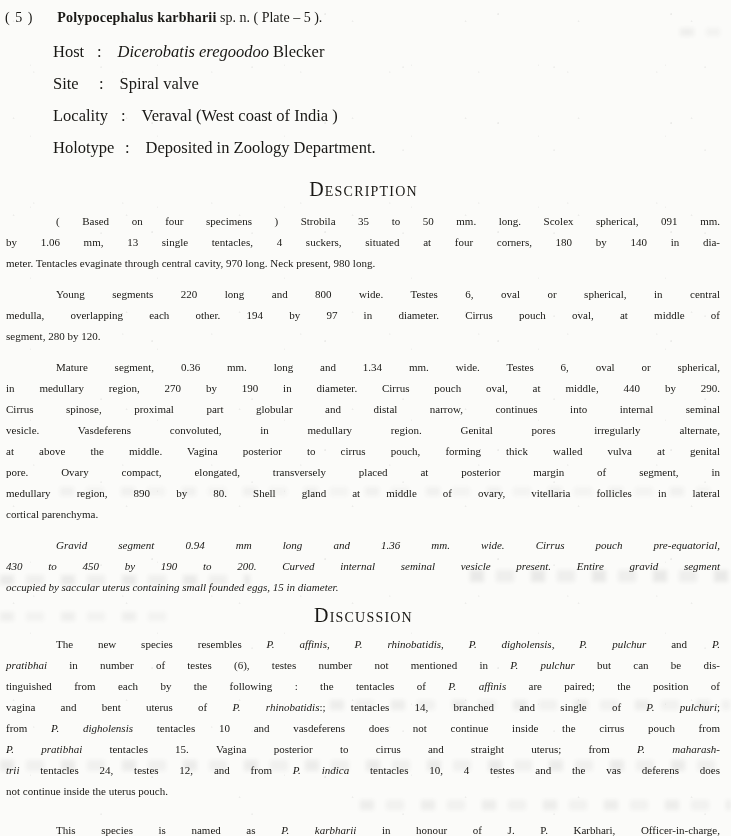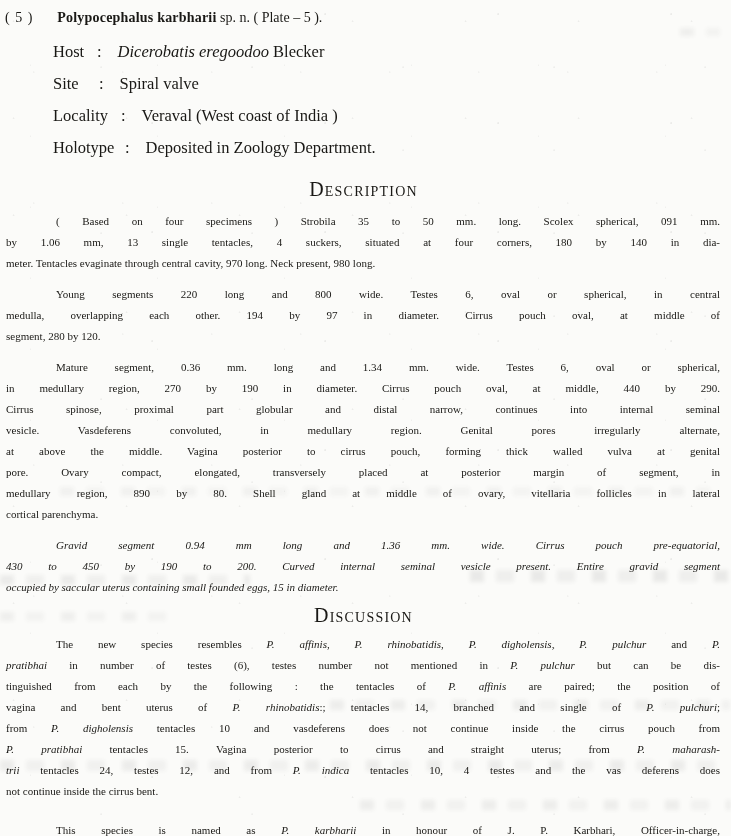--- a/index.html
+++ b/index.html
@@ -118,20 +118,20 @@
   <h2 class="sec-heading tight">Discussion</h2>
 
   <div class="para" style="margin-bottom:18px;">
       <div class="jline"><span>The new species resembles </span><span class="it">P. affinis</span><span>, </span><span class="it">P. rhinobatidis</span><span>, </span><span class="it">P. digholensis</span><span>, </span><span class="it">P. pulchur</span><span> and </span><span class="it">P.</span></div>
       <div class="jline"><span class="it">pratibhai</span><span> in number of testes (6), testes number not mentioned in </span><span class="it">P. pulchur</span><span> but can be dis-</span></div>
       <div class="jline"><span>tinguished from each by the following : the tentacles of </span><span class="it">P. affinis</span><span> are paired; the position of</span></div>
       <div class="jline"><span>vagina and bent uterus of </span><span class="it">P. rhinobatidis</span><span>:; tentacles 14, branched and single of </span><span class="it">P. pulchuri</span><span>;</span></div>
       <div class="jline"><span>from </span><span class="it">P. digholensis</span><span> tentacles 10 and vasdeferens does not continue inside the cirrus pouch from</span></div>
       <div class="jline"><span class="it">P. pratibhai</span><span> tentacles 15. Vagina posterior to cirrus and straight uterus; from </span><span class="it">P. maharash-</span></div>
       <div class="jline"><span class="it">trii</span><span> tentacles 24, testes 12, and from </span><span class="it">P. indica</span><span> tentacles 10, 4 testes and the vas deferens does</span></div>
-      <div class="jline"><span>not continue inside the cirrus bent.</span></div>
+      <div class="jline"><span>not continue inside the uterus pouch.</span></div>
     </div>
   <div class="para">
       <div class="jline"><span>This species is named as </span><span class="it">P. karbharii</span><span> in honour of J. P. Karbhari, Officer-in-charge,</span></div>
       <div class="jline"><span>C. M. F. R. Unit, Veraval, India.</span></div>
     </div>
 
 </main>
 
 </body></html>

